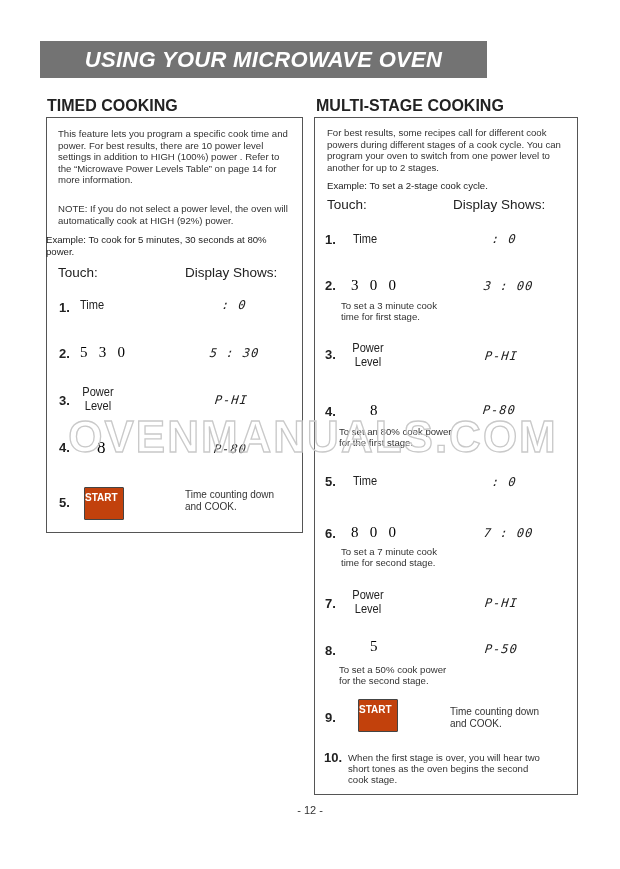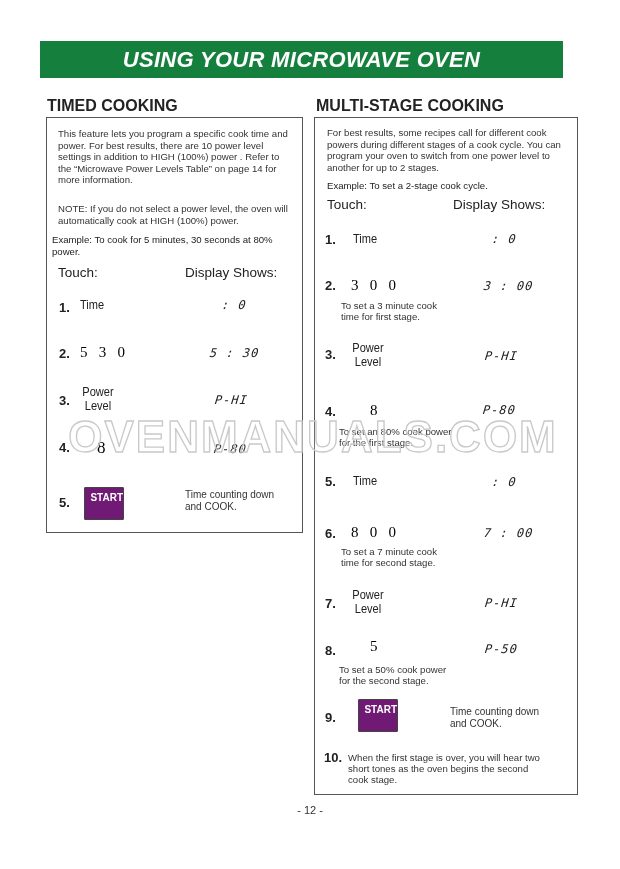--- a/index.html
+++ b/index.html
@@ -1,52 +1,52 @@
 <!DOCTYPE html>
 <html><head>
 <meta charset="utf-8">
 <style>
   html, body { margin: 0; padding: 0; background: #fff; }
   body { width: 620px; height: 869px; position: relative; overflow: hidden;
          font-family: "Liberation Sans", sans-serif; color: #222; }
-  .banner { position: absolute; left: 40px; top: 41px; width: 523px; height: 37px;
-            background: #15803d; color: #fff; display: flex; align-items: center;
+  .banner { position: absolute; left: 40px; top: 41px; width: 447px; height: 37px;
+            background: #737373; color: #fff; display: flex; align-items: center;
             justify-content: center; font-weight: bold; font-style: italic;
             font-size: 22px; letter-spacing: 0.3px; }
   .section-title { position: absolute; font-weight: bold; font-size: 16px; color: #222; }
   .box { position: absolute; border: 1px solid #555; background: #fff; }
   .intro { position: absolute; font-size: 9.6px; line-height: 11.6px; color: #333; }
   .bold { font-weight: normal; }
   .colhead { position: absolute; font-weight: normal; font-size: 13.5px; color: #222; }
   .stepnum { position: absolute; font-weight: bold; font-size: 13px; color: #222; }
   .key { position: absolute; font-size: 13px; color: #222; transform: scaleX(0.85); transform-origin: left center; }
   .keydigit { position: absolute; font-size: 15px; color: #000000; font-family: Liberation Serif, serif; }
   .disp { position: absolute; font-family: "DejaVu Sans Mono", monospace; font-style: italic;
           font-size: 12px; color: #222; letter-spacing: 1px; transform: skewX(-6deg); }
   .note { position: absolute; font-size: 9.6px; line-height: 11px; color: #333; }
-  .start-btn { position: absolute; width: 38px; height: 31px; background: #701a75;
-               border: 1px solid #444; color: #fff; text-align: right; border-radius: 1px; }
+  .start-btn { position: absolute; width: 38px; height: 31px; background: #c2410c;
+               border: 1px solid #444; color: #fff; text-align: left; border-radius: 1px; }
   .start-btn .l1 { display: block; font-size: 10px; font-weight: bold; margin-top: 4px; line-height: 11px; }
   .start-btn .l2 { display: block; font-size: 8px; line-height: 10px; margin-left: 40px; }
   .watermark { position: absolute; left: 48px; top: 412px; width: 530px; text-align: center;
                font-size: 44px; font-weight: bold; color: rgba(255,255,255,0.15);
                -webkit-text-stroke: 1.3px #c9c9c9; letter-spacing: 2px; pointer-events: none; }
   .pagenum { position: absolute; left: 0; width: 620px; top: 804px; text-align: center; font-size: 11px; color: #333; }
 </style>
 </head>
 <body>
 
 <div class="banner">USING YOUR MICROWAVE OVEN</div>
 
 <div class="section-title" style="left:47px; top:97px;">TIMED COOKING</div>
 <div class="box" style="left:46px; top:117px; width:255px; height:414px;"></div>
 
 <div class="intro" style="left:58px; top:128px; width:232px;">This feature lets you program a specific cook time and power. For best results, there are 10 power level settings in addition to HIGH (100%) power . Refer to the “Microwave Power Levels Table” on page 14 for more information.</div>
-<div class="intro" style="left:58px; top:203px; width:232px;"><span class="bold">NOTE:</span><span> If you do not select a power level, the oven will automatically cook at HIGH (100%) power.</span></div>
-<div class="intro bold" style="left:52px; top:234px; width:225px; color:#222;">Example: To cook for 5 minutes, 30 seconds at 80% power.</div>
+<div class="intro" style="left:58px; top:203px; width:232px;"><span class="bold">NOTE:</span><span> If you do not select a power level, the oven will automatically cook at HIGH (92%) power.</span></div>
+<div class="intro bold" style="left:46px; top:234px; width:225px; color:#222;">Example: To cook for 5 minutes, 30 seconds at 80% power.</div>
 
 <div class="colhead" style="left:58px; top:265px;">Touch:</div>
 <div class="colhead" style="left:185px; top:265px;">Display Shows:</div>
 
 <div class="stepnum" style="left:59px; top:300px;">1.</div>
 <div class="key" style="left:80px; top:297px;">Time</div>
 <div class="disp" style="left:222px; top:298px;">: 0</div>
 
 <div class="stepnum" style="left:59px; top:346px;">2.</div>
 <div class="keydigit" style="left:80px; top:344px; white-space:pre;">5   3   0</div>

